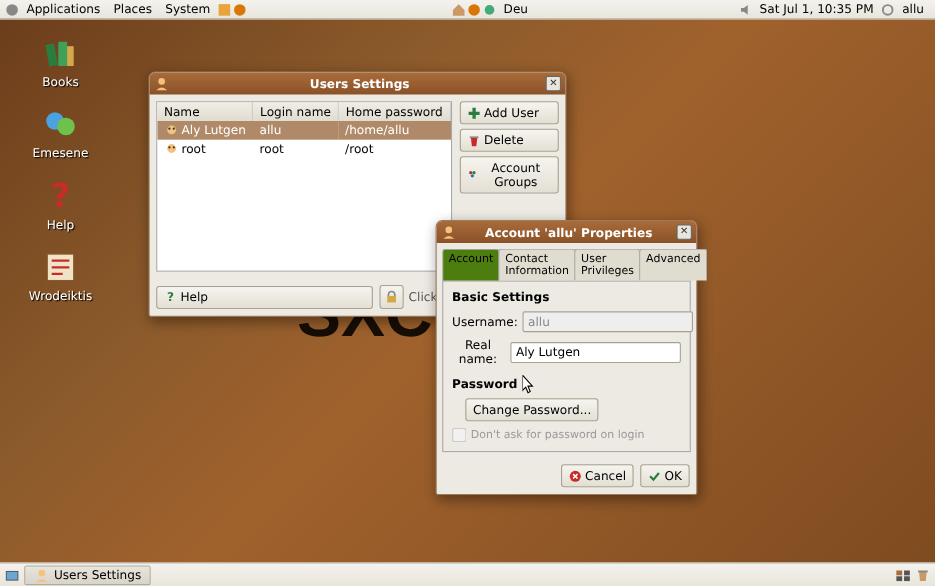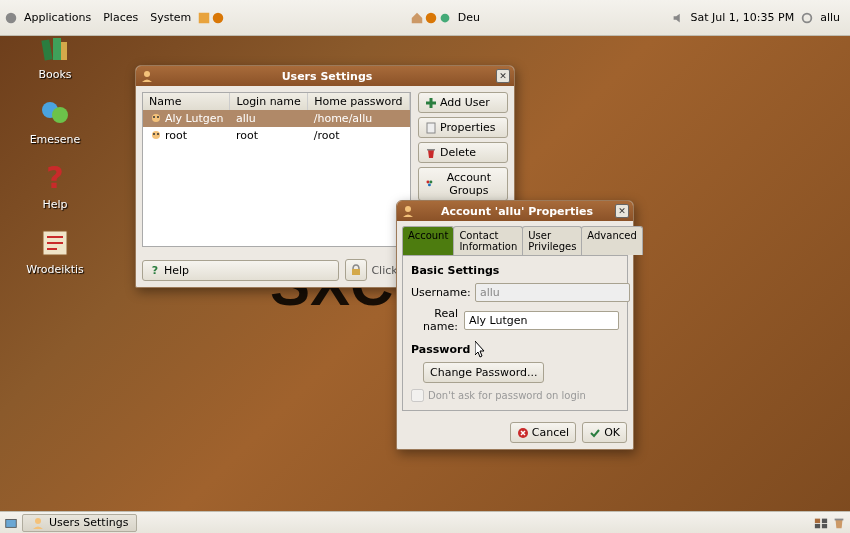--- a/index.html
+++ b/index.html
@@ -1,19 +1,19 @@
 <!DOCTYPE html>
 <html><head>
 <meta charset="utf-8">
 <style>
 * { box-sizing: border-box; margin: 0; padding: 0; font-family: "DejaVu Sans", Arial, sans-serif; }
 body { width: 850px; height: 533px; background: linear-gradient(135deg, #6b3c1a 0%, #8b5a2b 30%, #a0622d 50%, #7d4a1f 100%); overflow: hidden; position: relative; }
 
 
-.top-panel { height: 36px; background: linear-gradient(#f4f2ed, #e8e5dc); border-bottom: 1px solid #c0bcb0; display: flex; align-items: center; font-size: 11px; padding: 0 4px; }
+.top-panel { height: 18px; background: linear-gradient(#f4f2ed, #e8e5dc); border-bottom: 1px solid #c0bcb0; display: flex; align-items: center; font-size: 11px; padding: 0 4px; }
 .panel-item { padding: 2px 6px; cursor: pointer; display: flex; align-items: center; gap: 3px; }
 .panel-spacer { flex: 1; }
 .panel-icon { width: 14px; height: 14px; display: inline-block; }
 
 
 .desktop-icons { position: absolute; top: 30px; left: 20px; display: flex; flex-direction: column; gap: 14px; }
 .desktop-icon { display: flex; flex-direction: column; align-items: center; width: 70px; cursor: pointer; }
 .desktop-icon .icon-img { width: 36px; height: 36px; }
 .desktop-icon .icon-label { color: #fff; font-size: 11px; text-shadow: 1px 1px 1px #000; margin-top: 2px; }
 
@@ -43,21 +43,21 @@
 
 
 .acct-win { left: 396px; top: 200px; width: 238px; }
 .acct-content { padding: 5px; }
 .tabs { display: flex; font-size: 10px; }
 .tab { padding: 3px 5px; border: 1px solid #aaa; border-bottom: none; background: #e0dcd0; cursor: pointer; border-radius: 3px 3px 0 0; margin-right: -1px; }
 .tab.active { background: #4d7c0f; position: relative; z-index: 2; }
 .tab-body { border: 1px solid #aaa; padding: 8px; background: #ede9e3; font-size: 11px; }
 .section-title { font-weight: bold; margin-bottom: 6px; }
 .form-row { display: flex; align-items: center; margin-bottom: 5px; gap: 6px; }
-.form-row label { width: 58px; text-align: right; }
+.form-row label { width: 58px; text-align: center; }
 .form-row input { flex: 1; border: 1px solid #a8a290; border-radius: 2px; padding: 2px 4px; font-size: 11px; background: #fff; }
 .form-row input:disabled { background: #eee; color: #888; }
 .checkbox-row { display: flex; align-items: center; gap: 4px; color: #999; font-size: 10px; margin-top: 6px; }
 .acct-footer { display: flex; justify-content: flex-end; gap: 6px; padding: 6px; }
 
 
 .bottom-panel { position: absolute; bottom: 0; left: 0; right: 0; height: 22px; background: linear-gradient(#f4f2ed, #e8e5dc); border-top: 1px solid #c0bcb0; display: flex; align-items: center; font-size: 11px; padding: 0 4px; gap: 4px; }
 .taskbar-btn { background: linear-gradient(#e8e5dc,#d8d4c8); border: 1px solid #b0ac9e; border-radius: 2px; padding: 1px 8px; font-size: 11px; display: flex; align-items: center; gap: 4px; cursor: pointer; }
 
 
@@ -182,26 +182,20 @@
     </div>
     <div class="users-buttons">
       <button class="btn">
           <span class="btn-icon"><svg viewBox="0 0 12 12">
               <path d="M6 1 L6 11 M1 6 L11 6" stroke="#2a7d3f" stroke-width="3"></path>
             </svg></span>
           <span>Add User</span>
         </button>
       <button class="btn">
           <span class="btn-icon"><svg viewBox="0 0 12 12">
-              <rect x="2" y="1" width="8" height="10" fill="#eee" stroke="#888"></rect>
-            </svg></span>
-          <span>Properties</span>
-        </button>
-      <button class="btn">
-          <span class="btn-icon"><svg viewBox="0 0 12 12">
               <path d="M3 3 L9 3 L8 11 L4 11 Z" fill="#c92a2a"></path>
               <rect x="2" y="2" width="8" height="1.5" fill="#888"></rect>
             </svg></span>
           <span>Delete</span>
         </button>
       <button class="btn">
           <span class="btn-icon"><svg viewBox="0 0 12 12">
               <circle cx="4" cy="4" r="2" fill="#c92a2a"></circle>
               <circle cx="8" cy="4" r="2" fill="#2a7d3f"></circle>
               <circle cx="6" cy="8" r="2" fill="#1e6fba"></circle>

